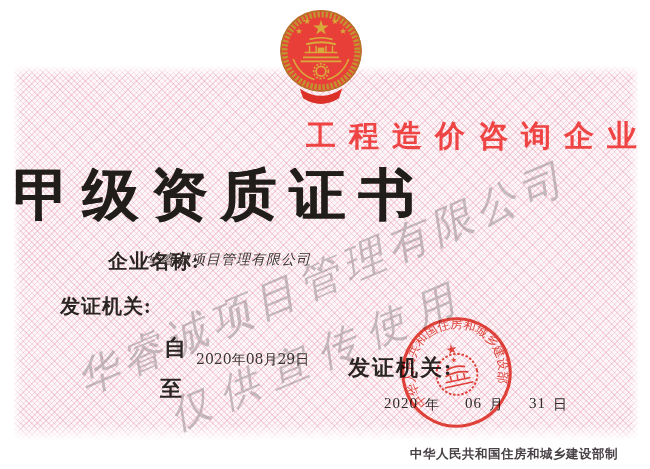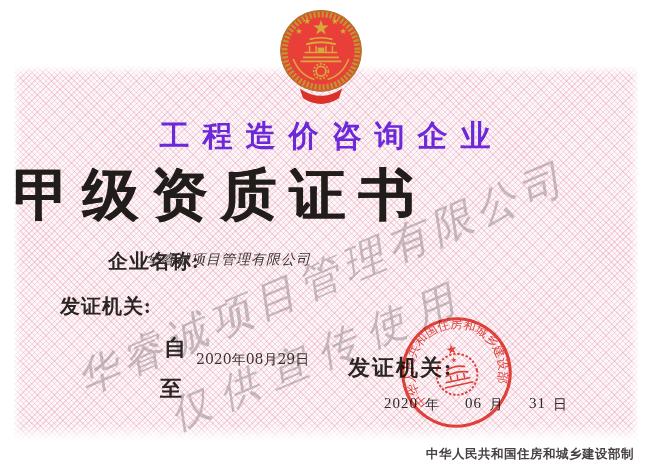--- a/index.html
+++ b/index.html
@@ -22,22 +22,22 @@
   .abs{position:absolute;}
   .watermark{
     position:absolute;z-index:1;color:rgba(152,140,146,0.55);
     font-family:"DejaVu Serif","Liberation Serif",cursive,serif;
     font-style:italic;white-space:nowrap;text-align:center;pointer-events:none;
   }
   .wm1{left:58px;top:252px;width:520px;font-size:42px;letter-spacing:6px;transform:rotate(-23deg);}
   .wm2{left:148px;top:328px;width:340px;font-size:40px;letter-spacing:13px;transform:rotate(-23deg);}
   .emblem{left:272px;top:6px;width:98px;height:106px;z-index:3;}
   .org-title{
-    left:0;right:0;top:116px;text-align:center;z-index:2;
-    font-size:30px;font-weight:700;letter-spacing:13px;text-indent:13px;color:#6d28d9;
+    left:0;right:0;top:116px;text-align:right;z-index:2;
+    font-size:30px;font-weight:700;letter-spacing:13px;text-indent:13px;color:#ef4444;
   }
   .main-title{
     left:0;right:0;top:158px;text-align:left;z-index:2;
     font-size:56px;font-weight:900;letter-spacing:13px;text-indent:13px;color:#211d1a;
     text-shadow:1px 0 0 #211d1a;
   }
   .label{
     z-index:2;font-weight:700;font-size:20px;color:#2a2522;letter-spacing:1px;white-space:nowrap;
   }
   .value{
@@ -56,21 +56,21 @@
   .pfx-to{left:160px;top:374px;}
   .val-to{left:190px;top:379px;}
   .lbl-issuer{left:348px;top:353px;font-size:22px;letter-spacing:2px;}
   .seal{left:398px;top:314px;width:117px;height:117px;z-index:4;opacity:0.92;mix-blend-mode:multiply;}
   .issue-date{left:384px;top:395px;z-index:2;display:flex;align-items:baseline;font-size:15px;color:#2f2b28;}
   .issue-date .num{letter-spacing:1px;}
   .issue-date .unit{font-size:14px;margin-left:7px;transform:translateY(1px);}
   .issue-date .gap{margin-left:26px;}
   .footer-maker{
     left:410px;top:446px;z-index:2;font-size:12.5px;font-weight:700;
-    letter-spacing:0.5px;color:#474145;white-space:nowrap;margin-left:16px;
+    letter-spacing:0.5px;color:#474145;white-space:nowrap;
   }
 </style>
 </head>
 <body>
 
 <div class="cert-page">
 
   <div class="panel"></div>
 
   <div class="watermark wm1">华睿诚项目管理有限公司</div>

